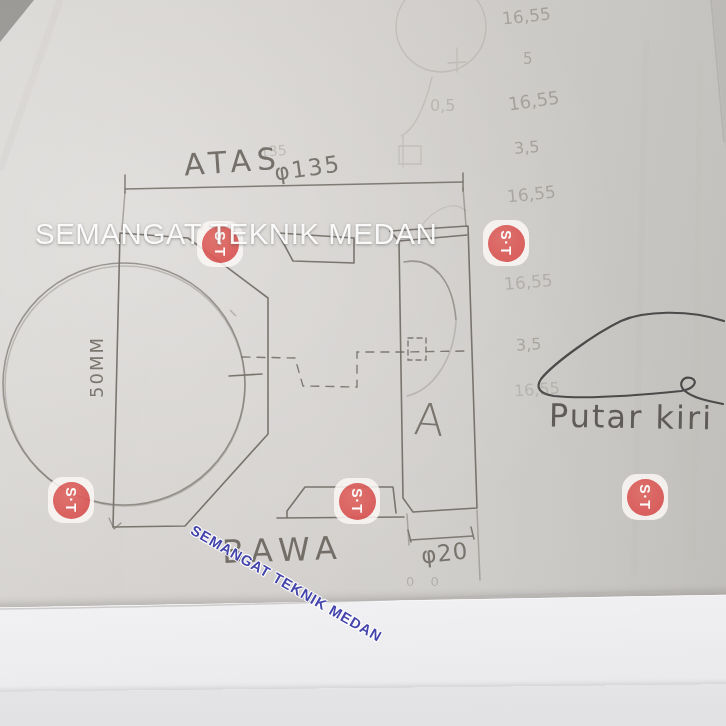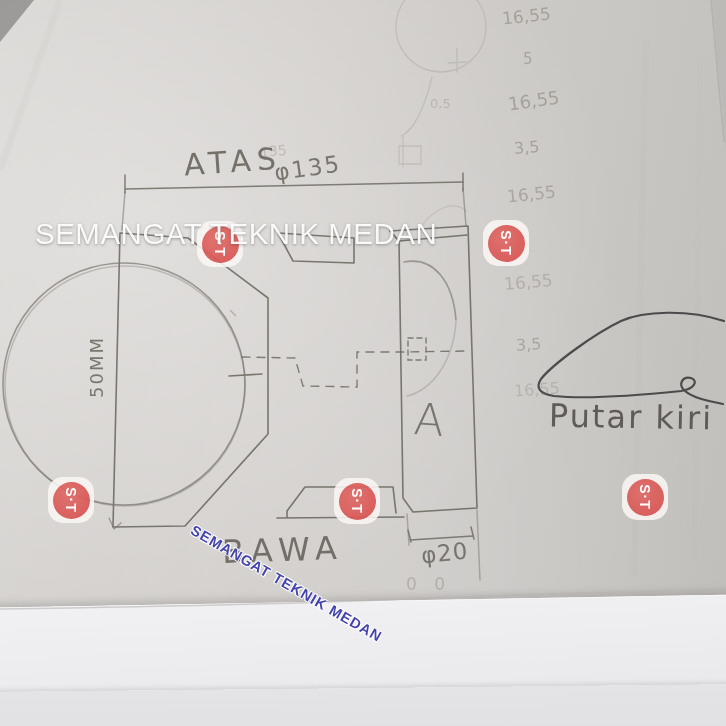--- a/index.html
+++ b/index.html
@@ -198,19 +198,19 @@
   <span class="fn" style="left:502px;top:6px;font-size:17px;opacity:.5;transform:rotate(-6deg);">16,55</span>
   <span class="fn" style="left:523px;top:50px;font-size:15px;opacity:.45;">5</span>
   <span class="fn" style="left:508px;top:90px;font-size:18px;opacity:.5;transform:rotate(-8deg);">16,55</span>
   <span class="fn" style="left:514px;top:138px;font-size:16px;opacity:.5;transform:rotate(-5deg);">3,5</span>
   <span class="fn" style="left:507px;top:184px;font-size:17px;opacity:.45;transform:rotate(-6deg);">16,55</span>
   <span class="fn" style="left:504px;top:272px;font-size:17px;opacity:.35;transform:rotate(-5deg);">16,55</span>
   <span class="fn" style="left:516px;top:335px;font-size:16px;opacity:.45;transform:rotate(-3deg);">3,5</span>
   <span class="fn" style="left:514px;top:380px;font-size:16px;opacity:.28;transform:rotate(-4deg);">16,55</span>
 
   <span class="fn" style="left:260px;top:143px;font-size:14px;opacity:.3;transform:rotate(-5deg);">135</span>
-  <span class="fn" style="left:430px;top:96px;font-size:13px;opacity:.3;">0,5</span>
-  <span class="fn" style="left:406px;top:574px;font-size:17px;opacity:.35;letter-spacing:6px;">0 0</span>
+  <span class="fn" style="left:430px;top:96px;font-size:16px;opacity:.3;">0,5</span>
+  <span class="fn" style="left:406px;top:574px;font-size:13px;opacity:.35;letter-spacing:6px;">0 0</span>
 
   <div class="wm-horizontal">SEMANGAT TEKNIK MEDAN</div>
   <div class="wm-diagonal">SEMANGAT TEKNIK MEDAN</div>
 
 </div>
 
 </body></html>

